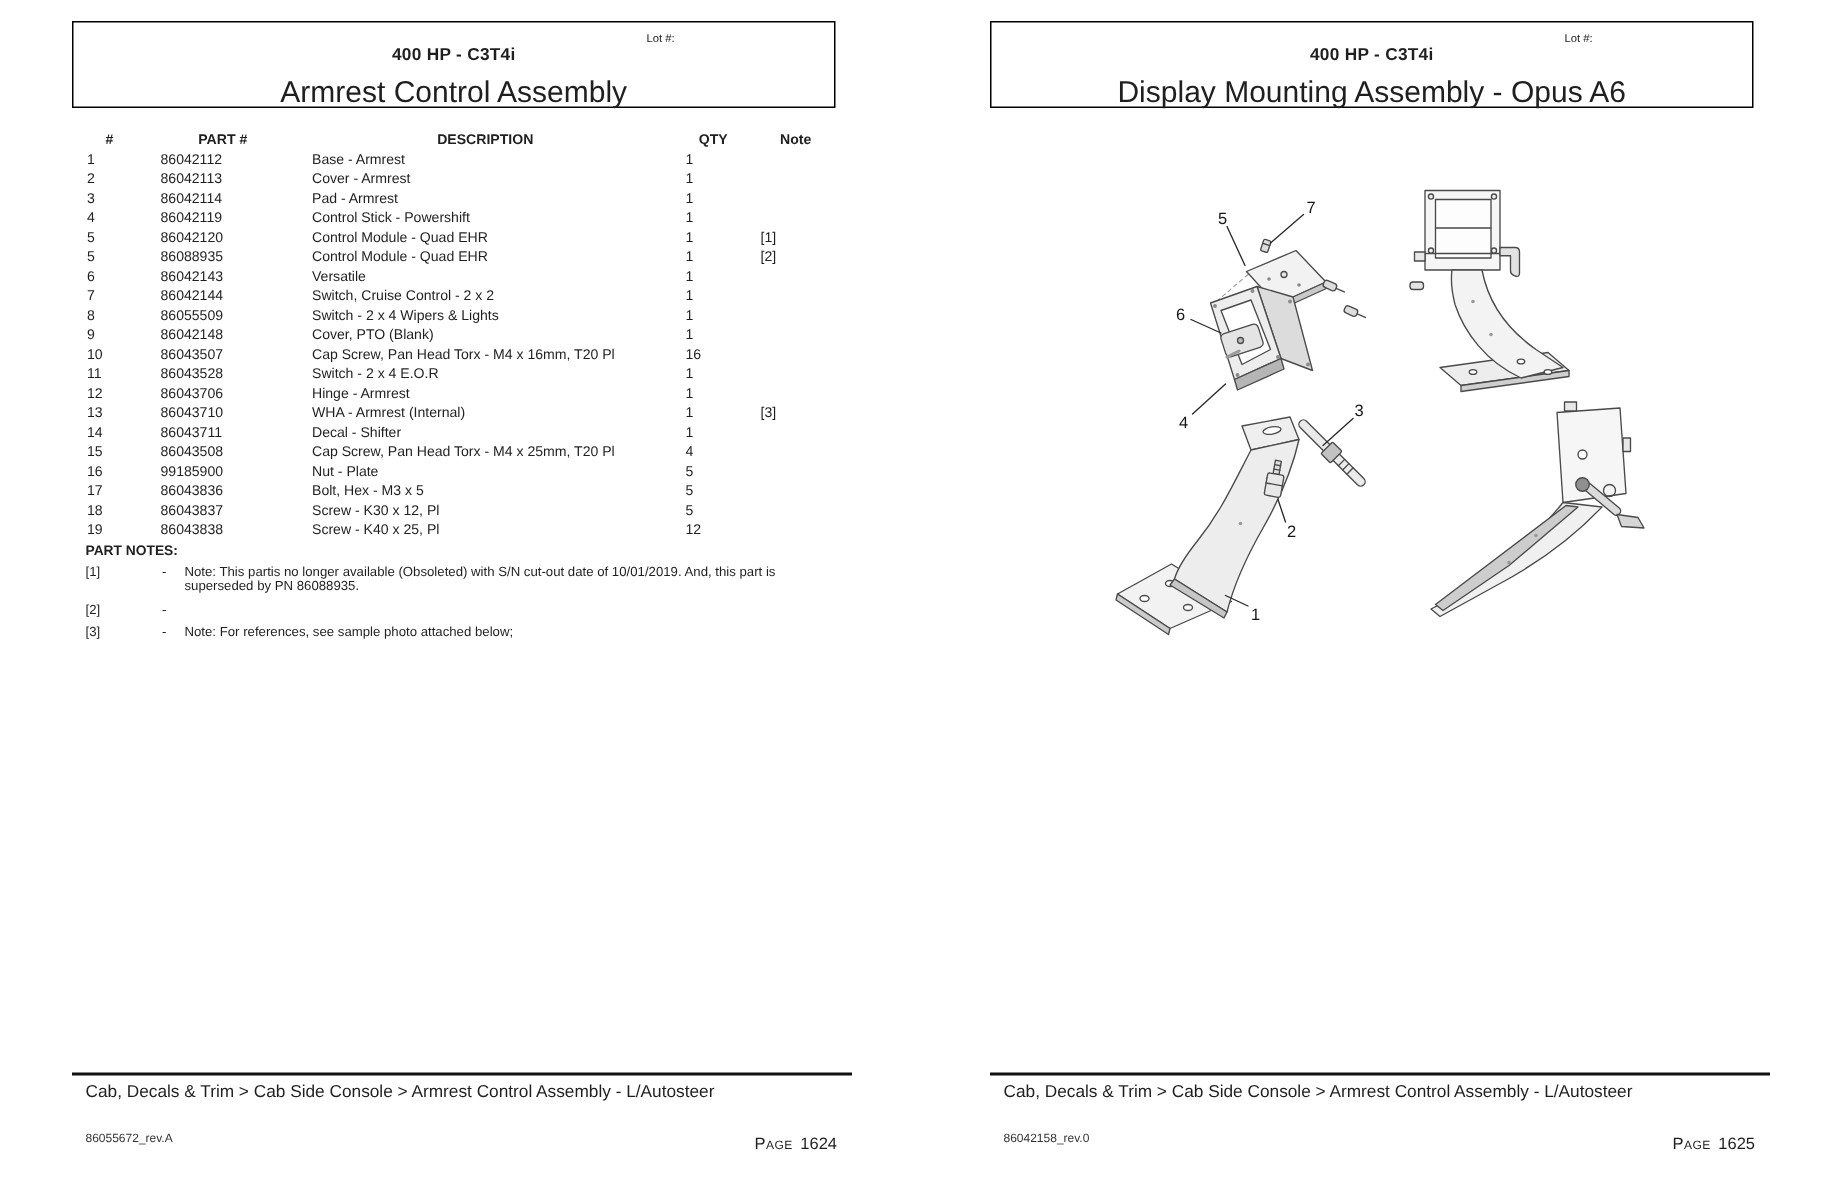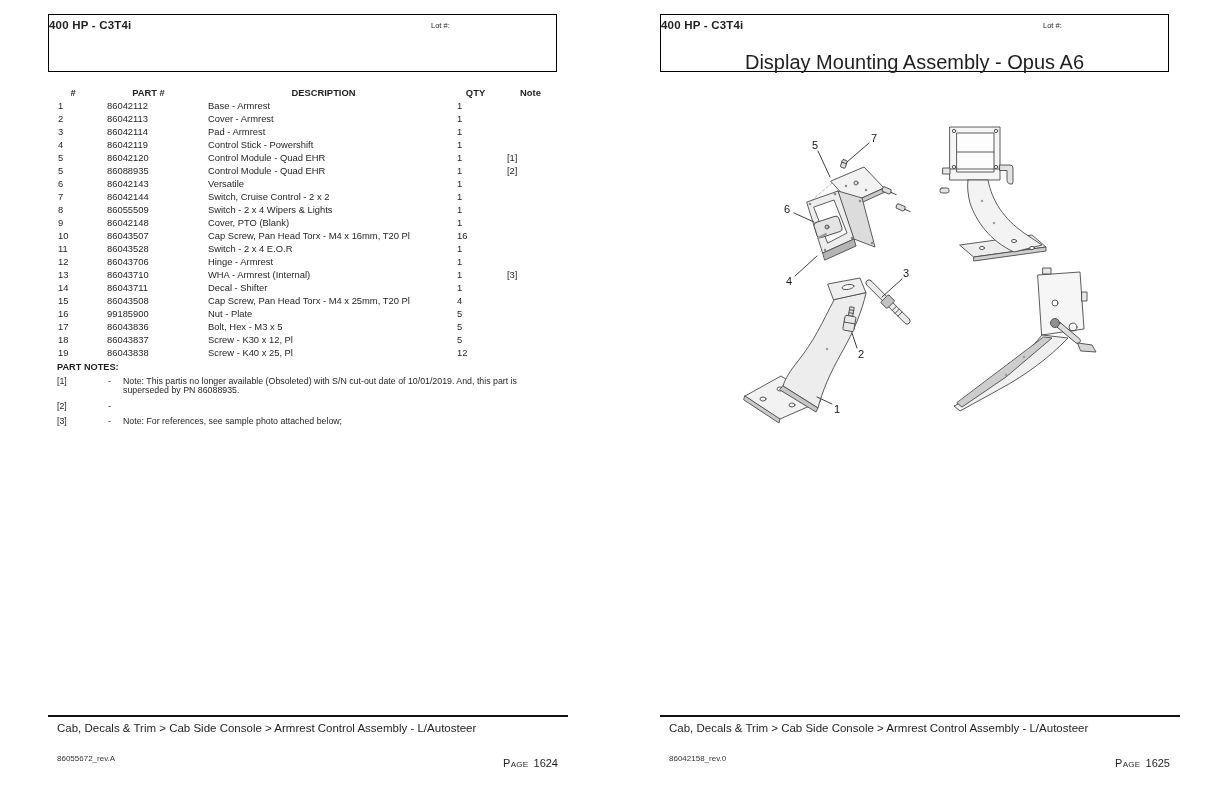--- a/index.html
+++ b/index.html
@@ -3,21 +3,21 @@
 <meta charset="utf-8">
 <style>
   html,body{margin:0;padding:0;background:#fff;}
   .canvas{position:relative;width:1224px;height:792px;background:#ffffff;overflow:hidden;
           font-family:"Liberation Sans","DejaVu Sans",sans-serif;color:#1f1f1f;}
   .page{position:absolute;top:0;height:792px;width:520px;}
   #pageL{left:48px;} #pageR{left:660px;}
 
   
   .titlebox{position:absolute;left:0;top:14px;width:507px;height:56px;border:1.6px solid #000;}
-  .model{position:absolute;top:4px;left:0;width:100%;font-weight:700;font-size:11.5px;letter-spacing:.2px;}
+  .model{position:absolute;top:16px;left:0;width:100%;text-align:center;font-weight:700;font-size:11.5px;letter-spacing:.2px;}
   .lot{position:absolute;top:6px;left:382px;font-size:7.5px;color:#222;}
   .bigtitle{position:absolute;bottom:-3px;left:0;width:100%;text-align:center;font-size:20px;font-weight:400;margin:0;white-space:nowrap;}
 
   
   .ptable{position:absolute;top:86px;left:0;width:510px;}
   .trow{display:grid;grid-template-columns:50px 101px 249px 55px 55px;height:13px;align-items:center;font-size:9.4px;line-height:12px;}
   .thead{font-weight:700;}
   .thead .h-num,.thead .h-part,.thead .h-desc,.thead .h-qty,.thead .h-note{text-align:center;}
   .c-num{padding-left:10px;} .c-part{padding-left:9px;} .c-desc{padding-left:9px;white-space:nowrap;}
   .c-qty{padding-left:9px;} .c-note{padding-left:4px;}
@@ -42,20 +42,21 @@
 </style>
 </head>
 <body>
 
 <div class="canvas">
 
   <section class="page" id="pageL">
     <div class="titlebox">
       <div class="model">400 HP - C3T4i</div>
       <div class="lot">Lot #:</div>
+      <h1 class="bigtitle">Armrest Control Assembly</h1>
     </div>
 
     <div class="ptable">
       <div class="trow thead">
         <span class="h-num">#</span>
         <span class="h-part">PART #</span>
         <span class="h-desc">DESCRIPTION</span>
         <span class="h-qty">QTY</span>
         <span class="h-note">Note</span>
       </div>

